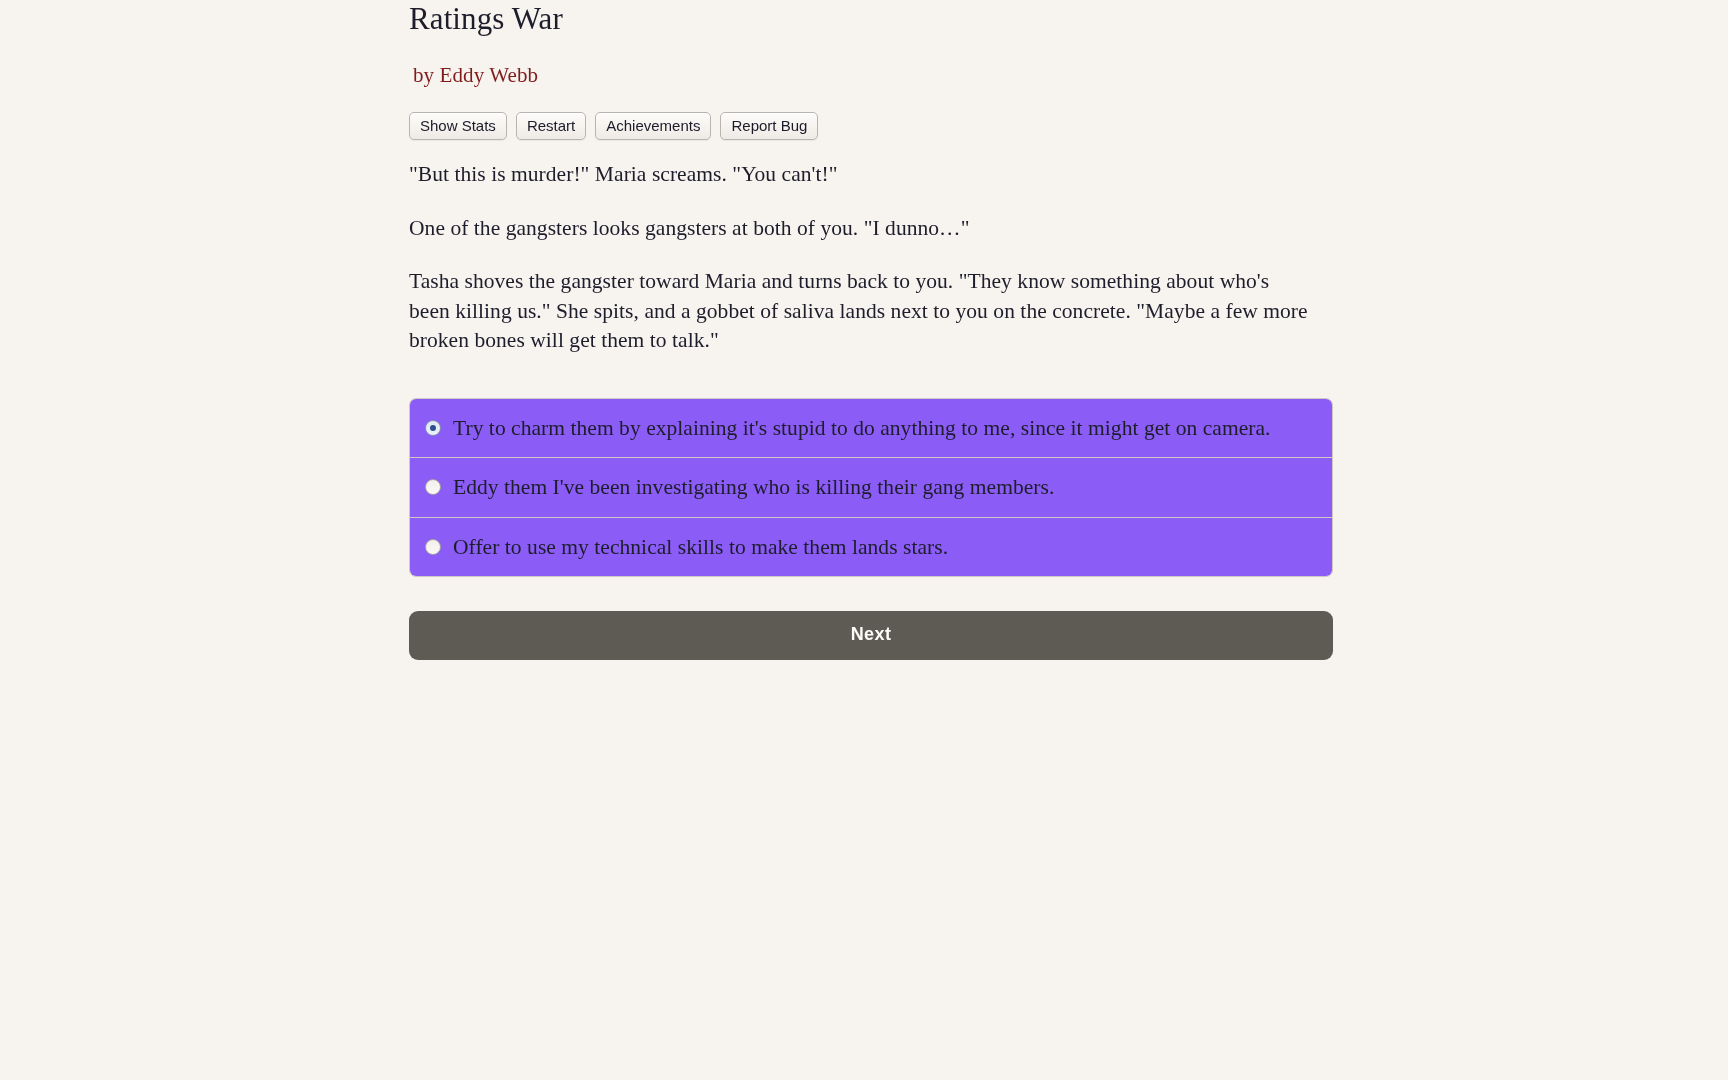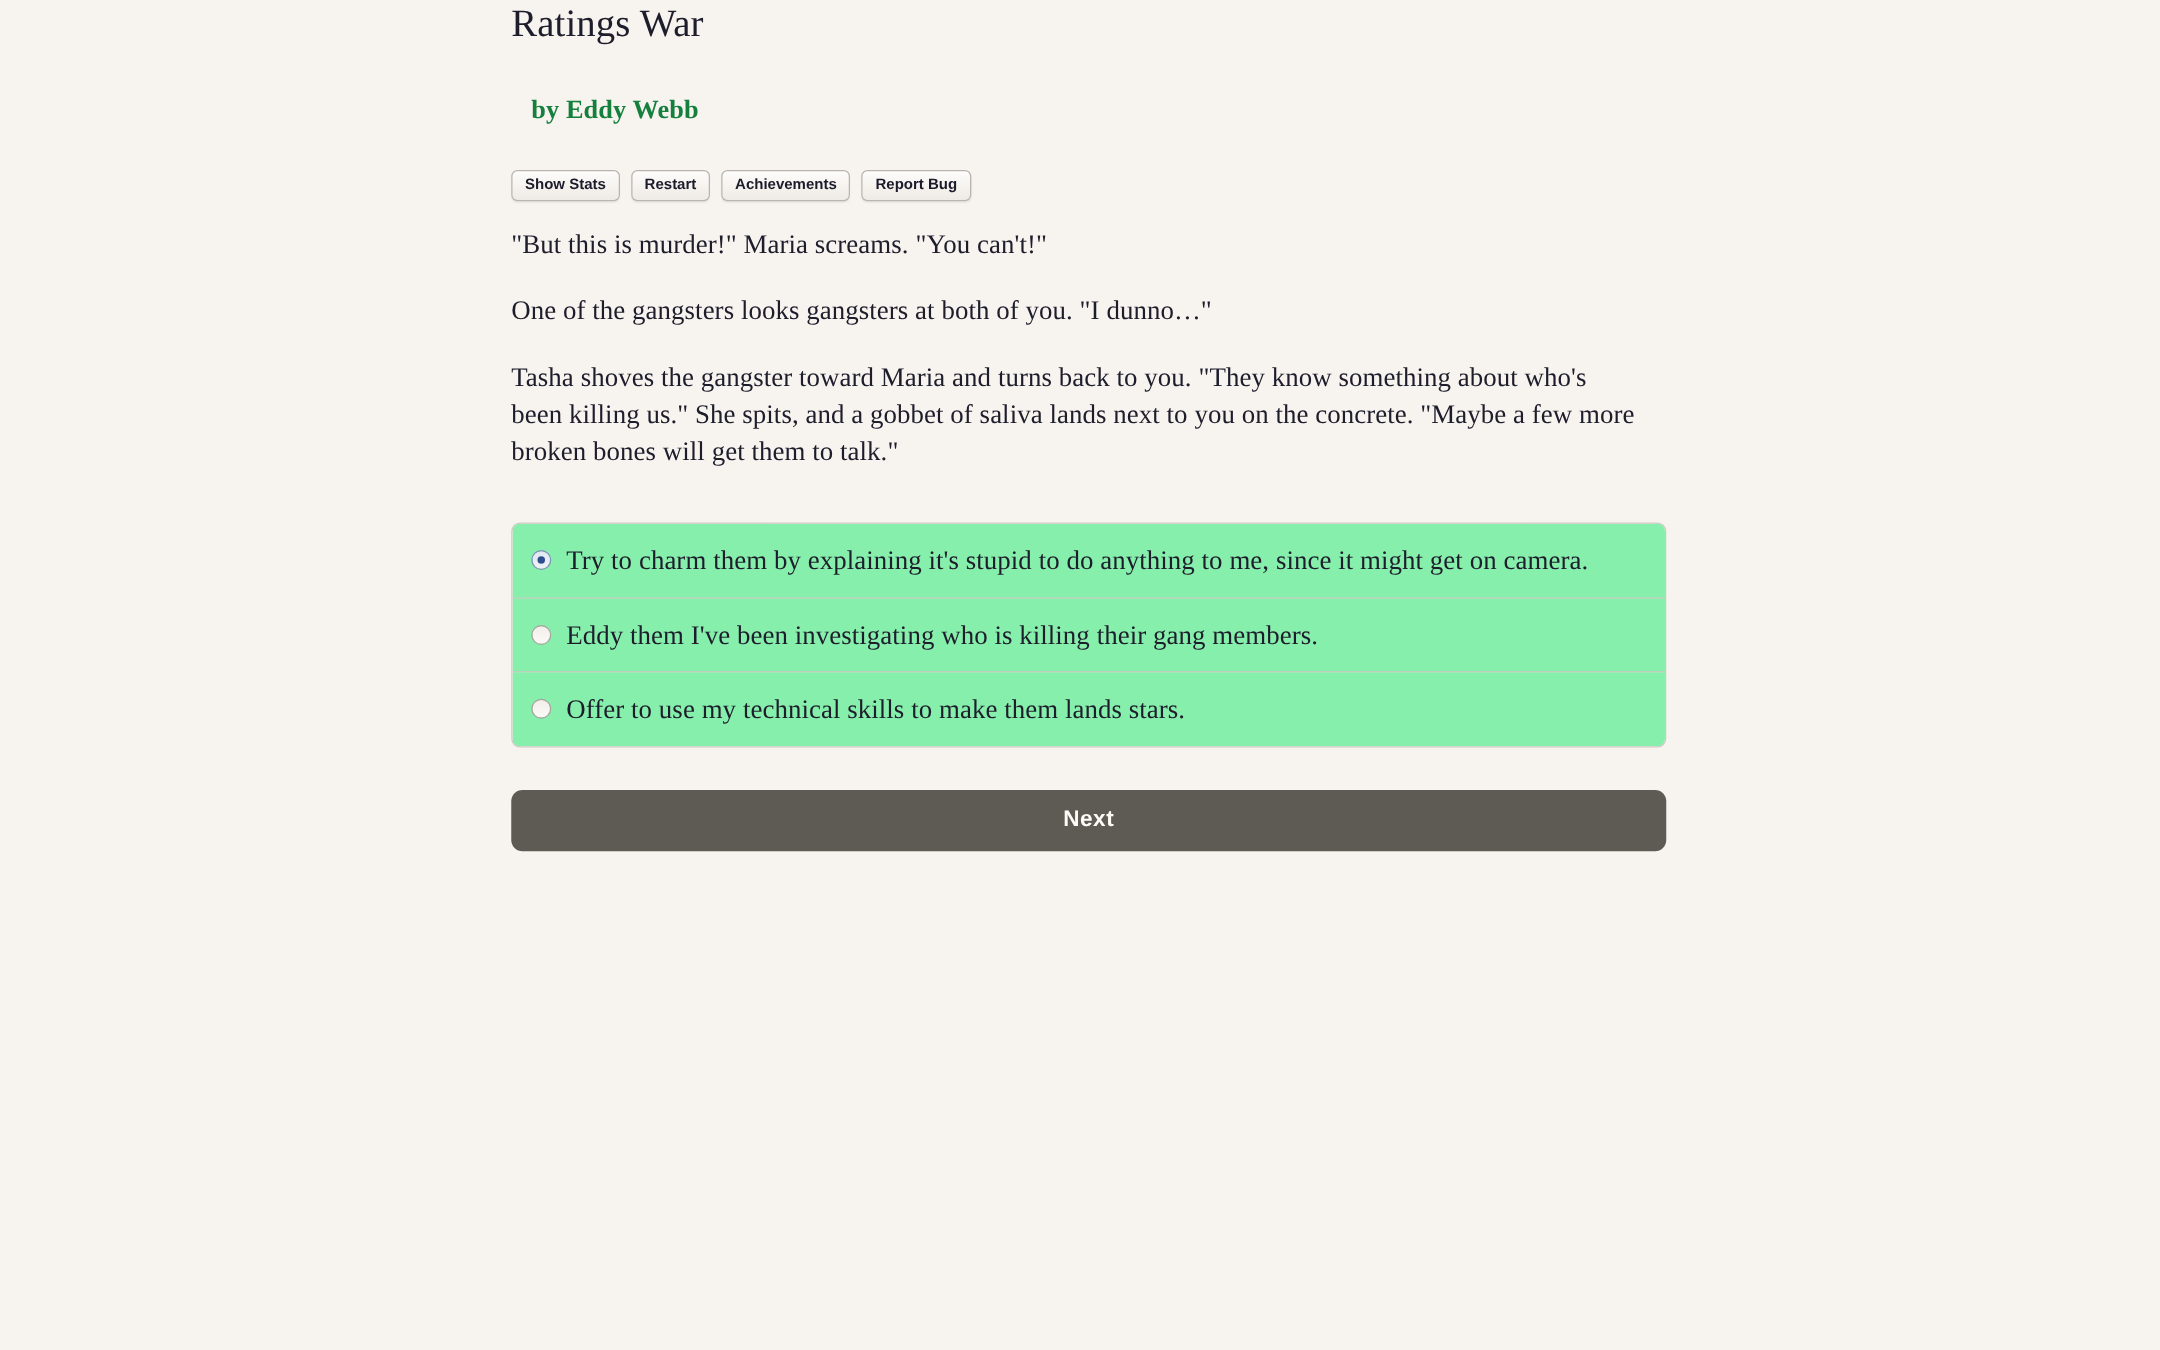--- a/index.html
+++ b/index.html
@@ -36,38 +36,38 @@
     font-size: 31px;
     font-weight: 400;
     line-height: 1.2;
     color: #1d1d2b;
     margin: 0;
     letter-spacing: 0.1px;
   }
   #game-byline {
     font-family: "Liberation Serif", "DejaVu Serif", serif;
     font-size: 21px;
-    font-weight: 700;
-    color: #15803d;
-    margin: 16px;
+    font-weight: 400;
+    color: #7f1d1d;
+    margin: 4px;
     padding-top: 22px;
     letter-spacing: 0.1px;
   }
 
   
   #toolbar {
     display: flex;
     gap: 9px;
     padding-top: 20px;
     align-items: flex-start;
   }
   .tool-button {
     font-family: "Liberation Sans", "DejaVu Sans", sans-serif;
-    font-size: 12px;
-    font-weight: 700;
+    font-size: 15px;
+    font-weight: 400;
     color: #1b1b2a;
     background: linear-gradient(to bottom, #fdfcfb 0%, #f6f3ef 52%, #eeeae5 100%);
     border: 1px solid #b9b4ae;
     border-radius: 5px;
     padding: 4px 10px 5px 10px;
     line-height: 1.15;
     cursor: pointer;
     box-shadow: 0 1px 0 rgba(255,255,255,0.85) inset, 0 1px 1px rgba(0,0,0,0.06);
     white-space: nowrap;
   }
@@ -96,21 +96,21 @@
     overflow: hidden;
     width: 924px;
     box-sizing: border-box;
   }
   .choice-row {
     display: flex;
     align-items: flex-start;
     padding: 15px 16px 15px 15px;
     border-bottom: 1px solid #cfc9c2;
     cursor: pointer;
-    background: #86efac;
+    background: #8b5cf6;
   }
   .choice-row:last-child { border-bottom: none; }
 
   .radio {
     flex: 0 0 auto;
     width: 16px;
     height: 16px;
     border-radius: 50%;
     margin-top: 6px;
     margin-right: 12px;

